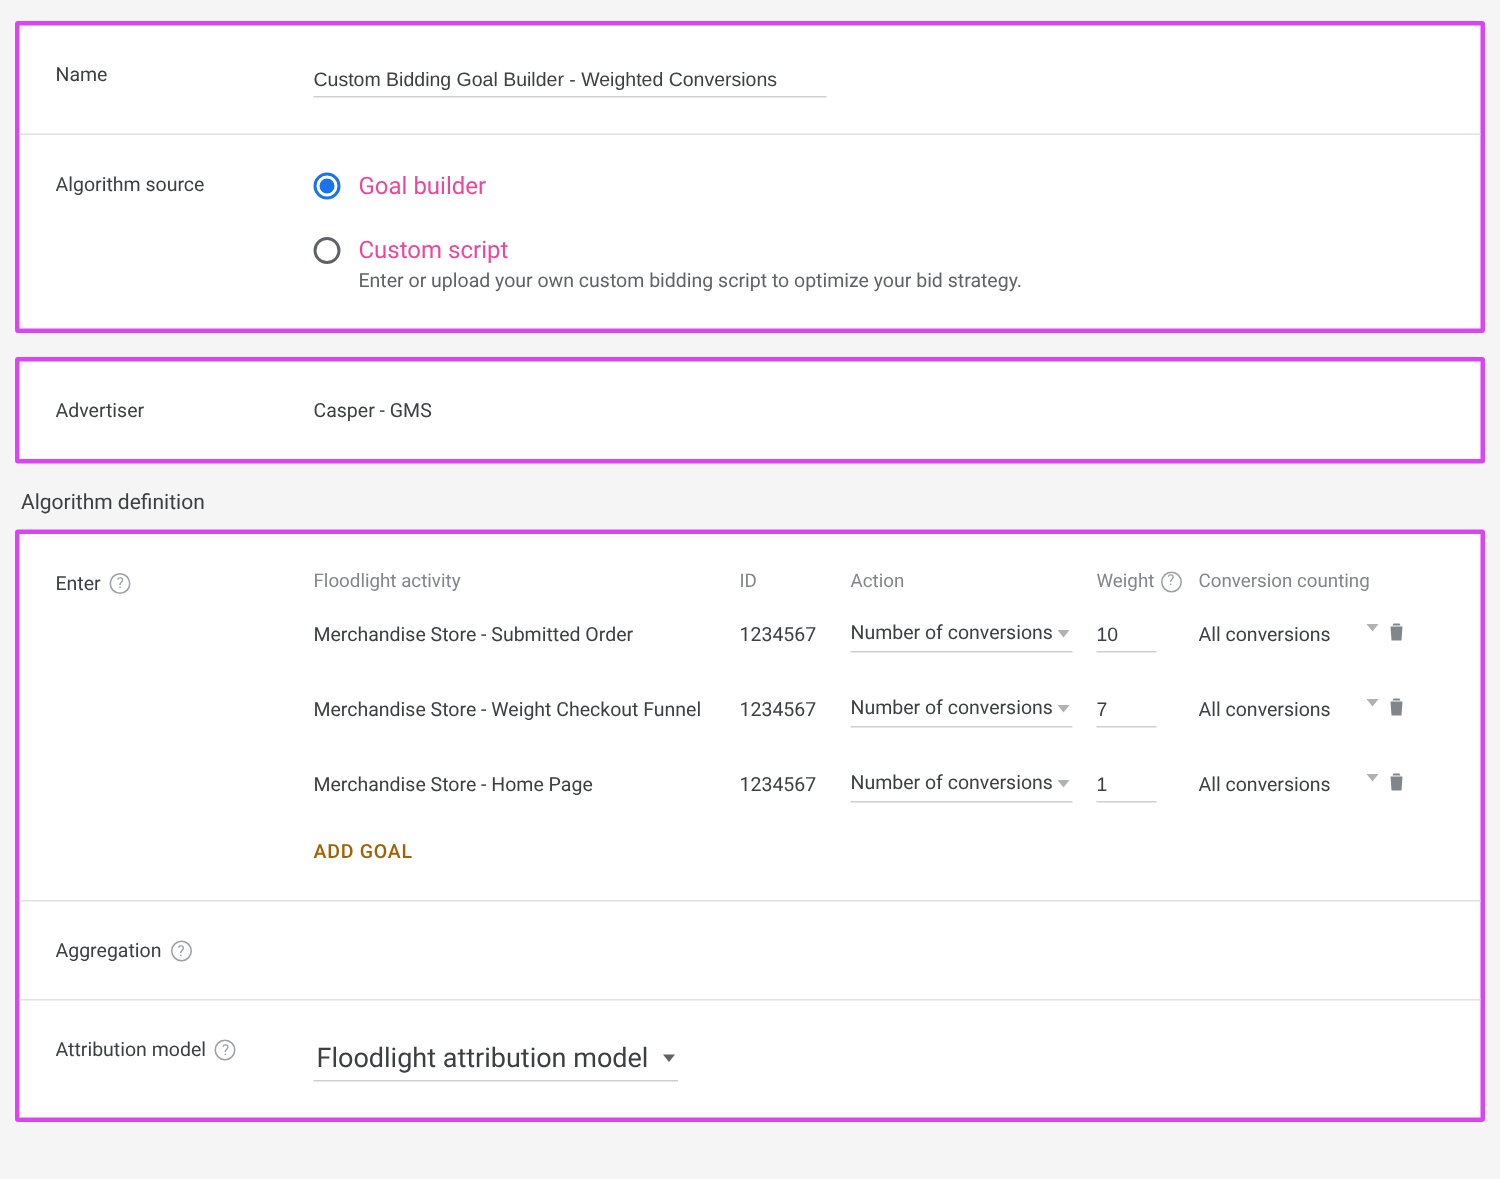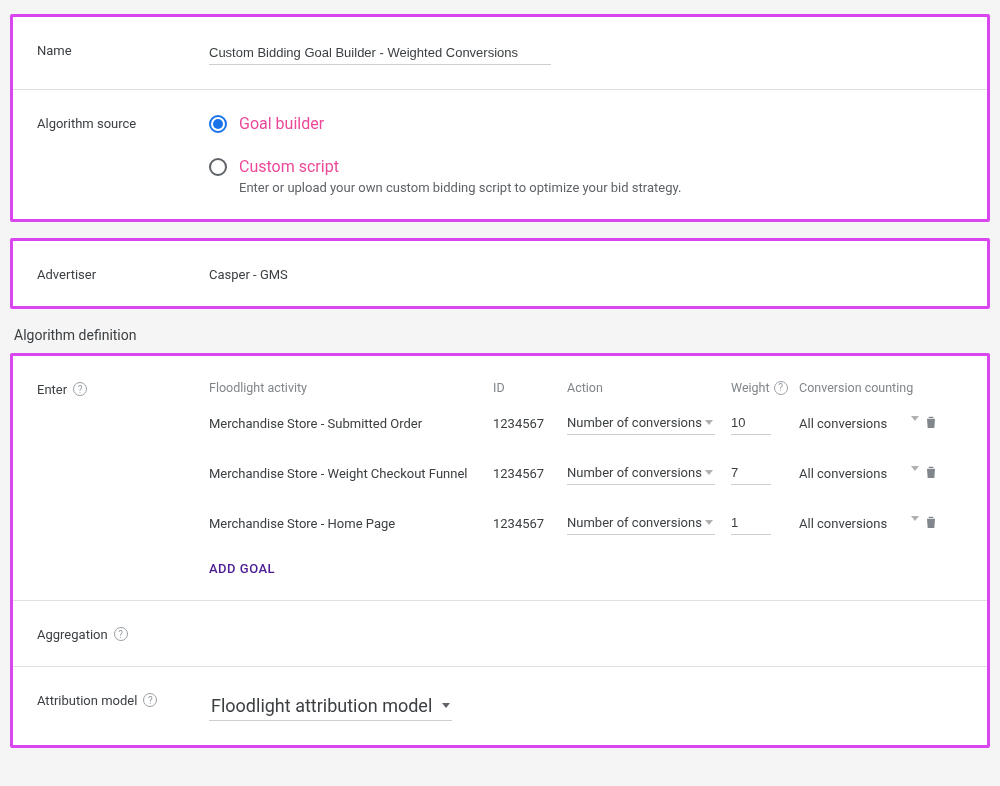--- a/index.html
+++ b/index.html
@@ -90,21 +90,21 @@
       padding: 4px 0; background: transparent; outline: none;
     }
     .conv-dropdown {
       display: flex; justify-content: space-between;
       font-size: 13px; color: #3c4043; cursor: pointer;
       width: 120px;
     }
     .conv-dropdown .arrow { opacity: 0.5; }
     .delete-icon { width: 16px; height: 18px; cursor: pointer; fill: #80868b; }
     .add-goal {
-      color: #4c1d95; font-size: 13px; font-weight: 500;
+      color: #a16207; font-size: 13px; font-weight: 500;
       letter-spacing: 0.5px; cursor: pointer;
     }
     .arrow {
       width: 0; height: 0; border-left: 4px solid transparent;
       border-right: 4px solid transparent; border-top: 5px solid #5f6368;
       display: inline-block;
     }
     .help-icon {
       width: 14px; height: 14px; border: 1px solid #9aa0a6; border-radius: 50%;
       display: inline-flex; align-items: center; justify-content: center;

